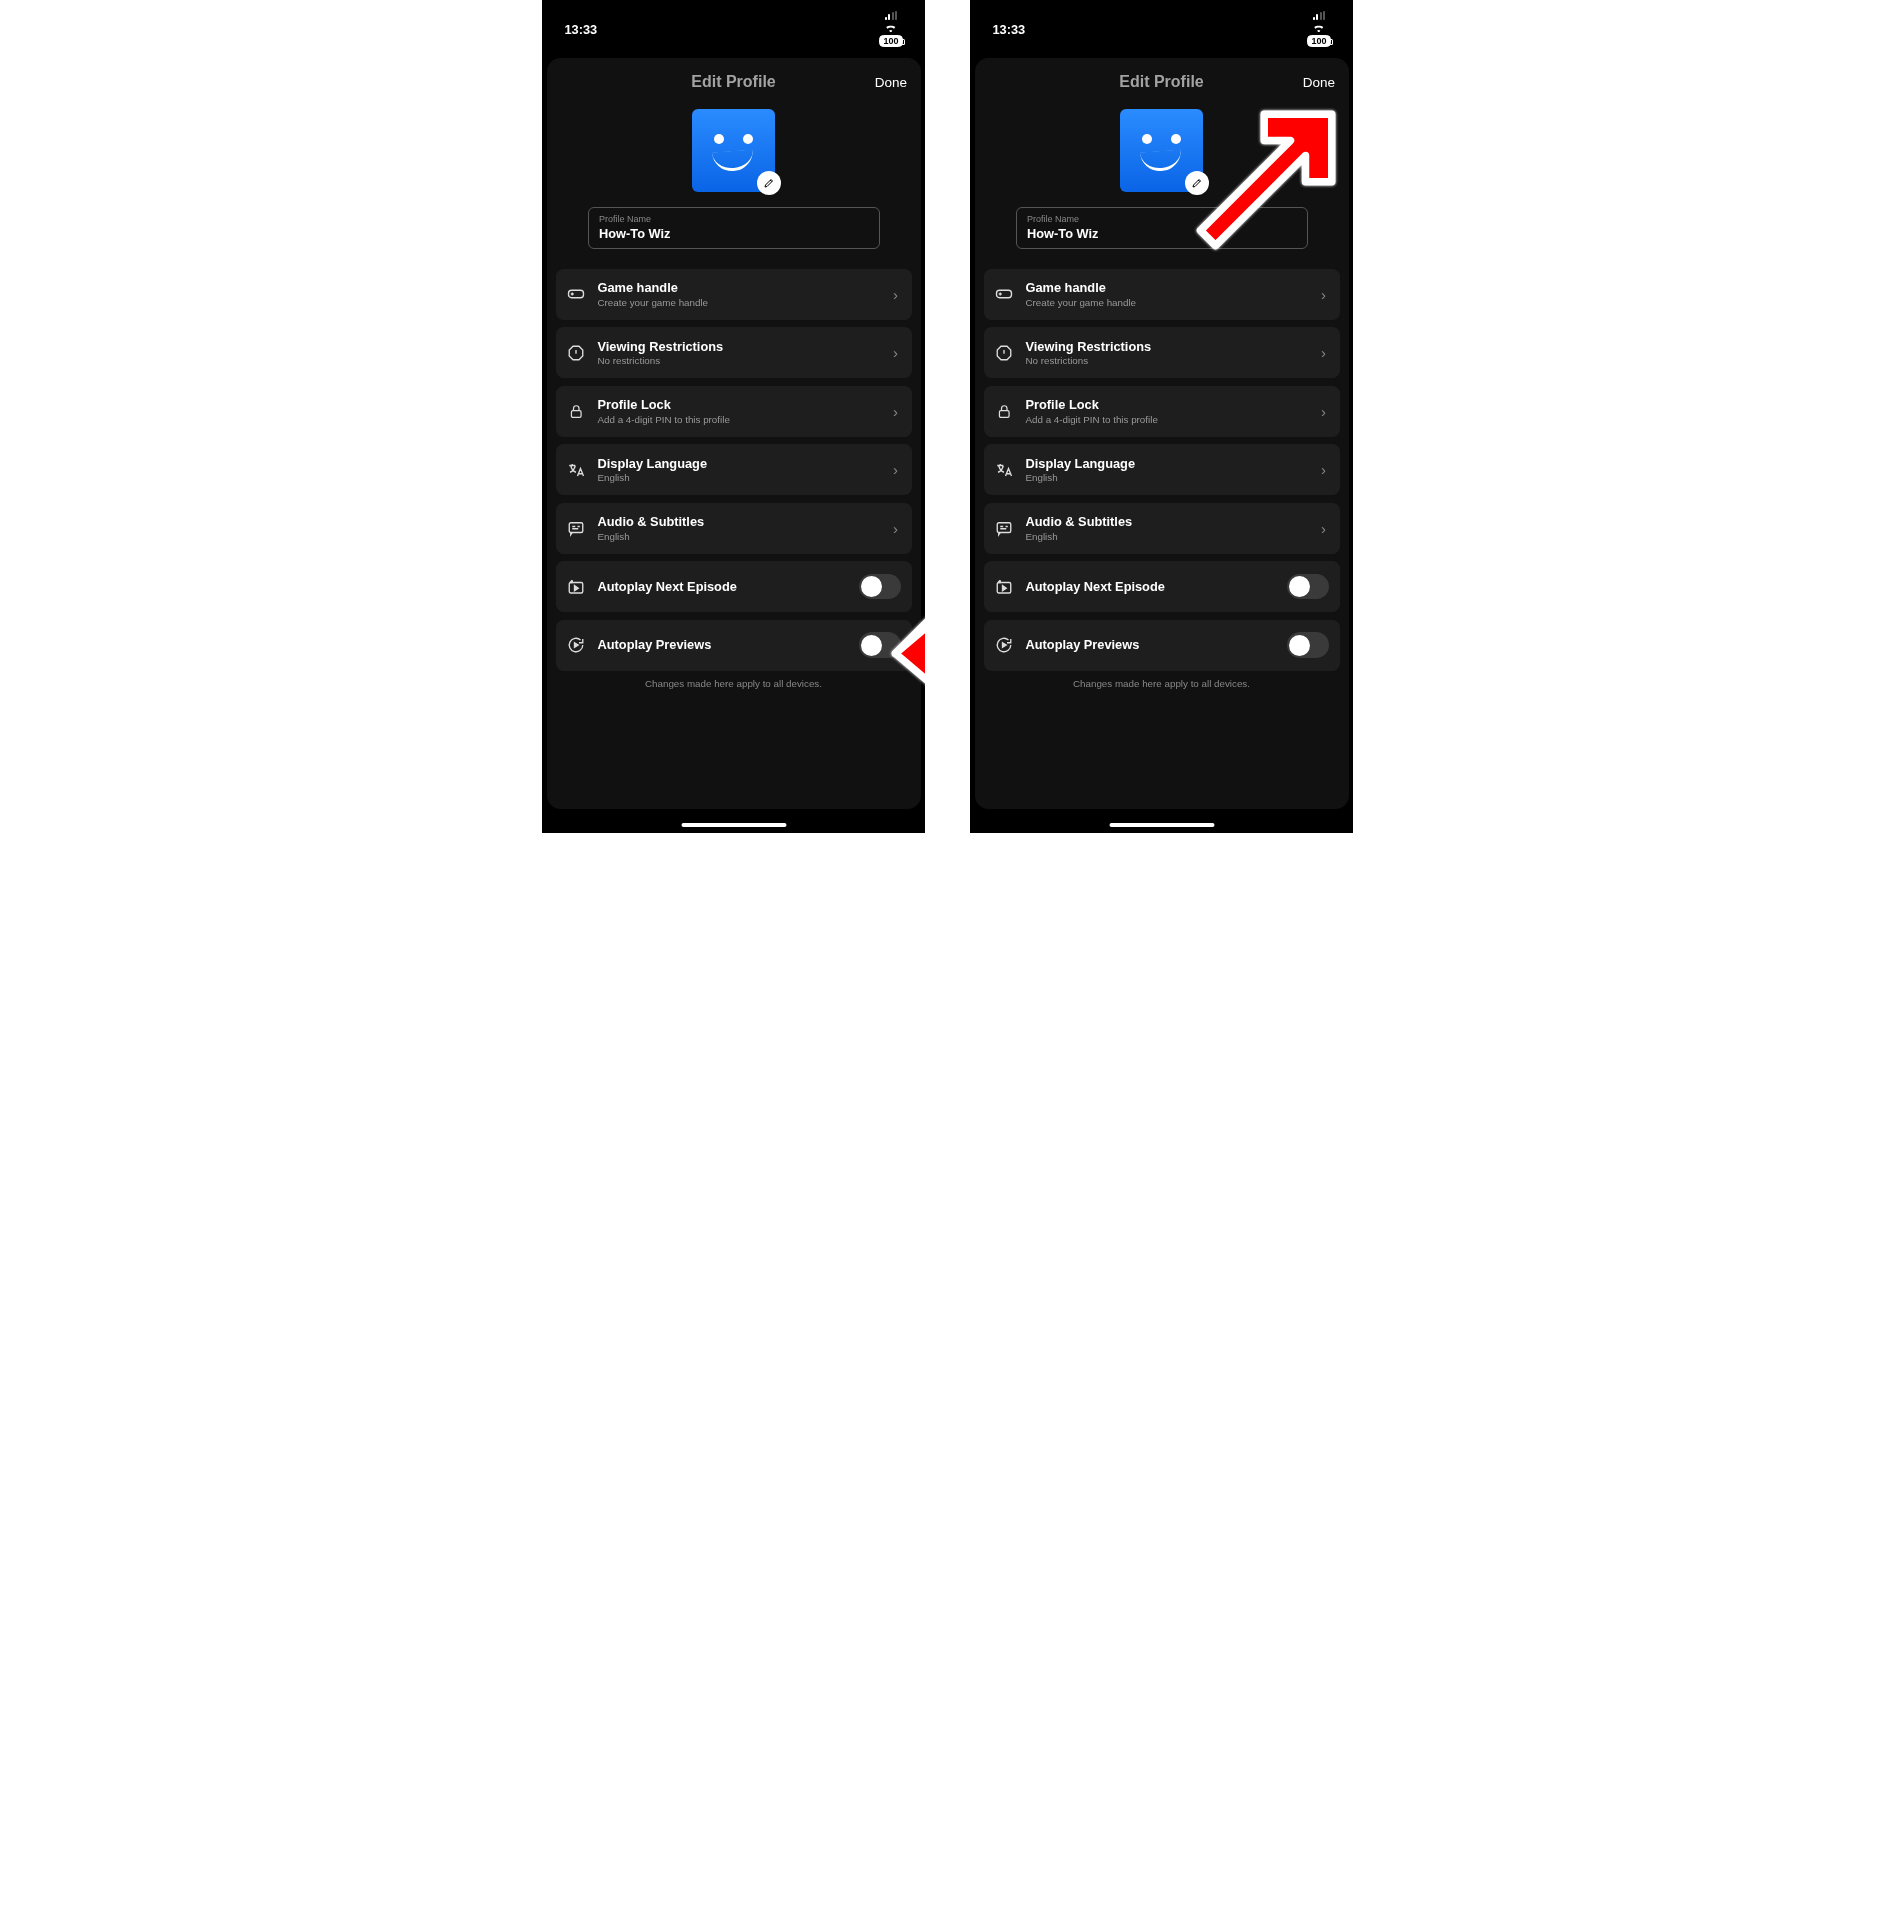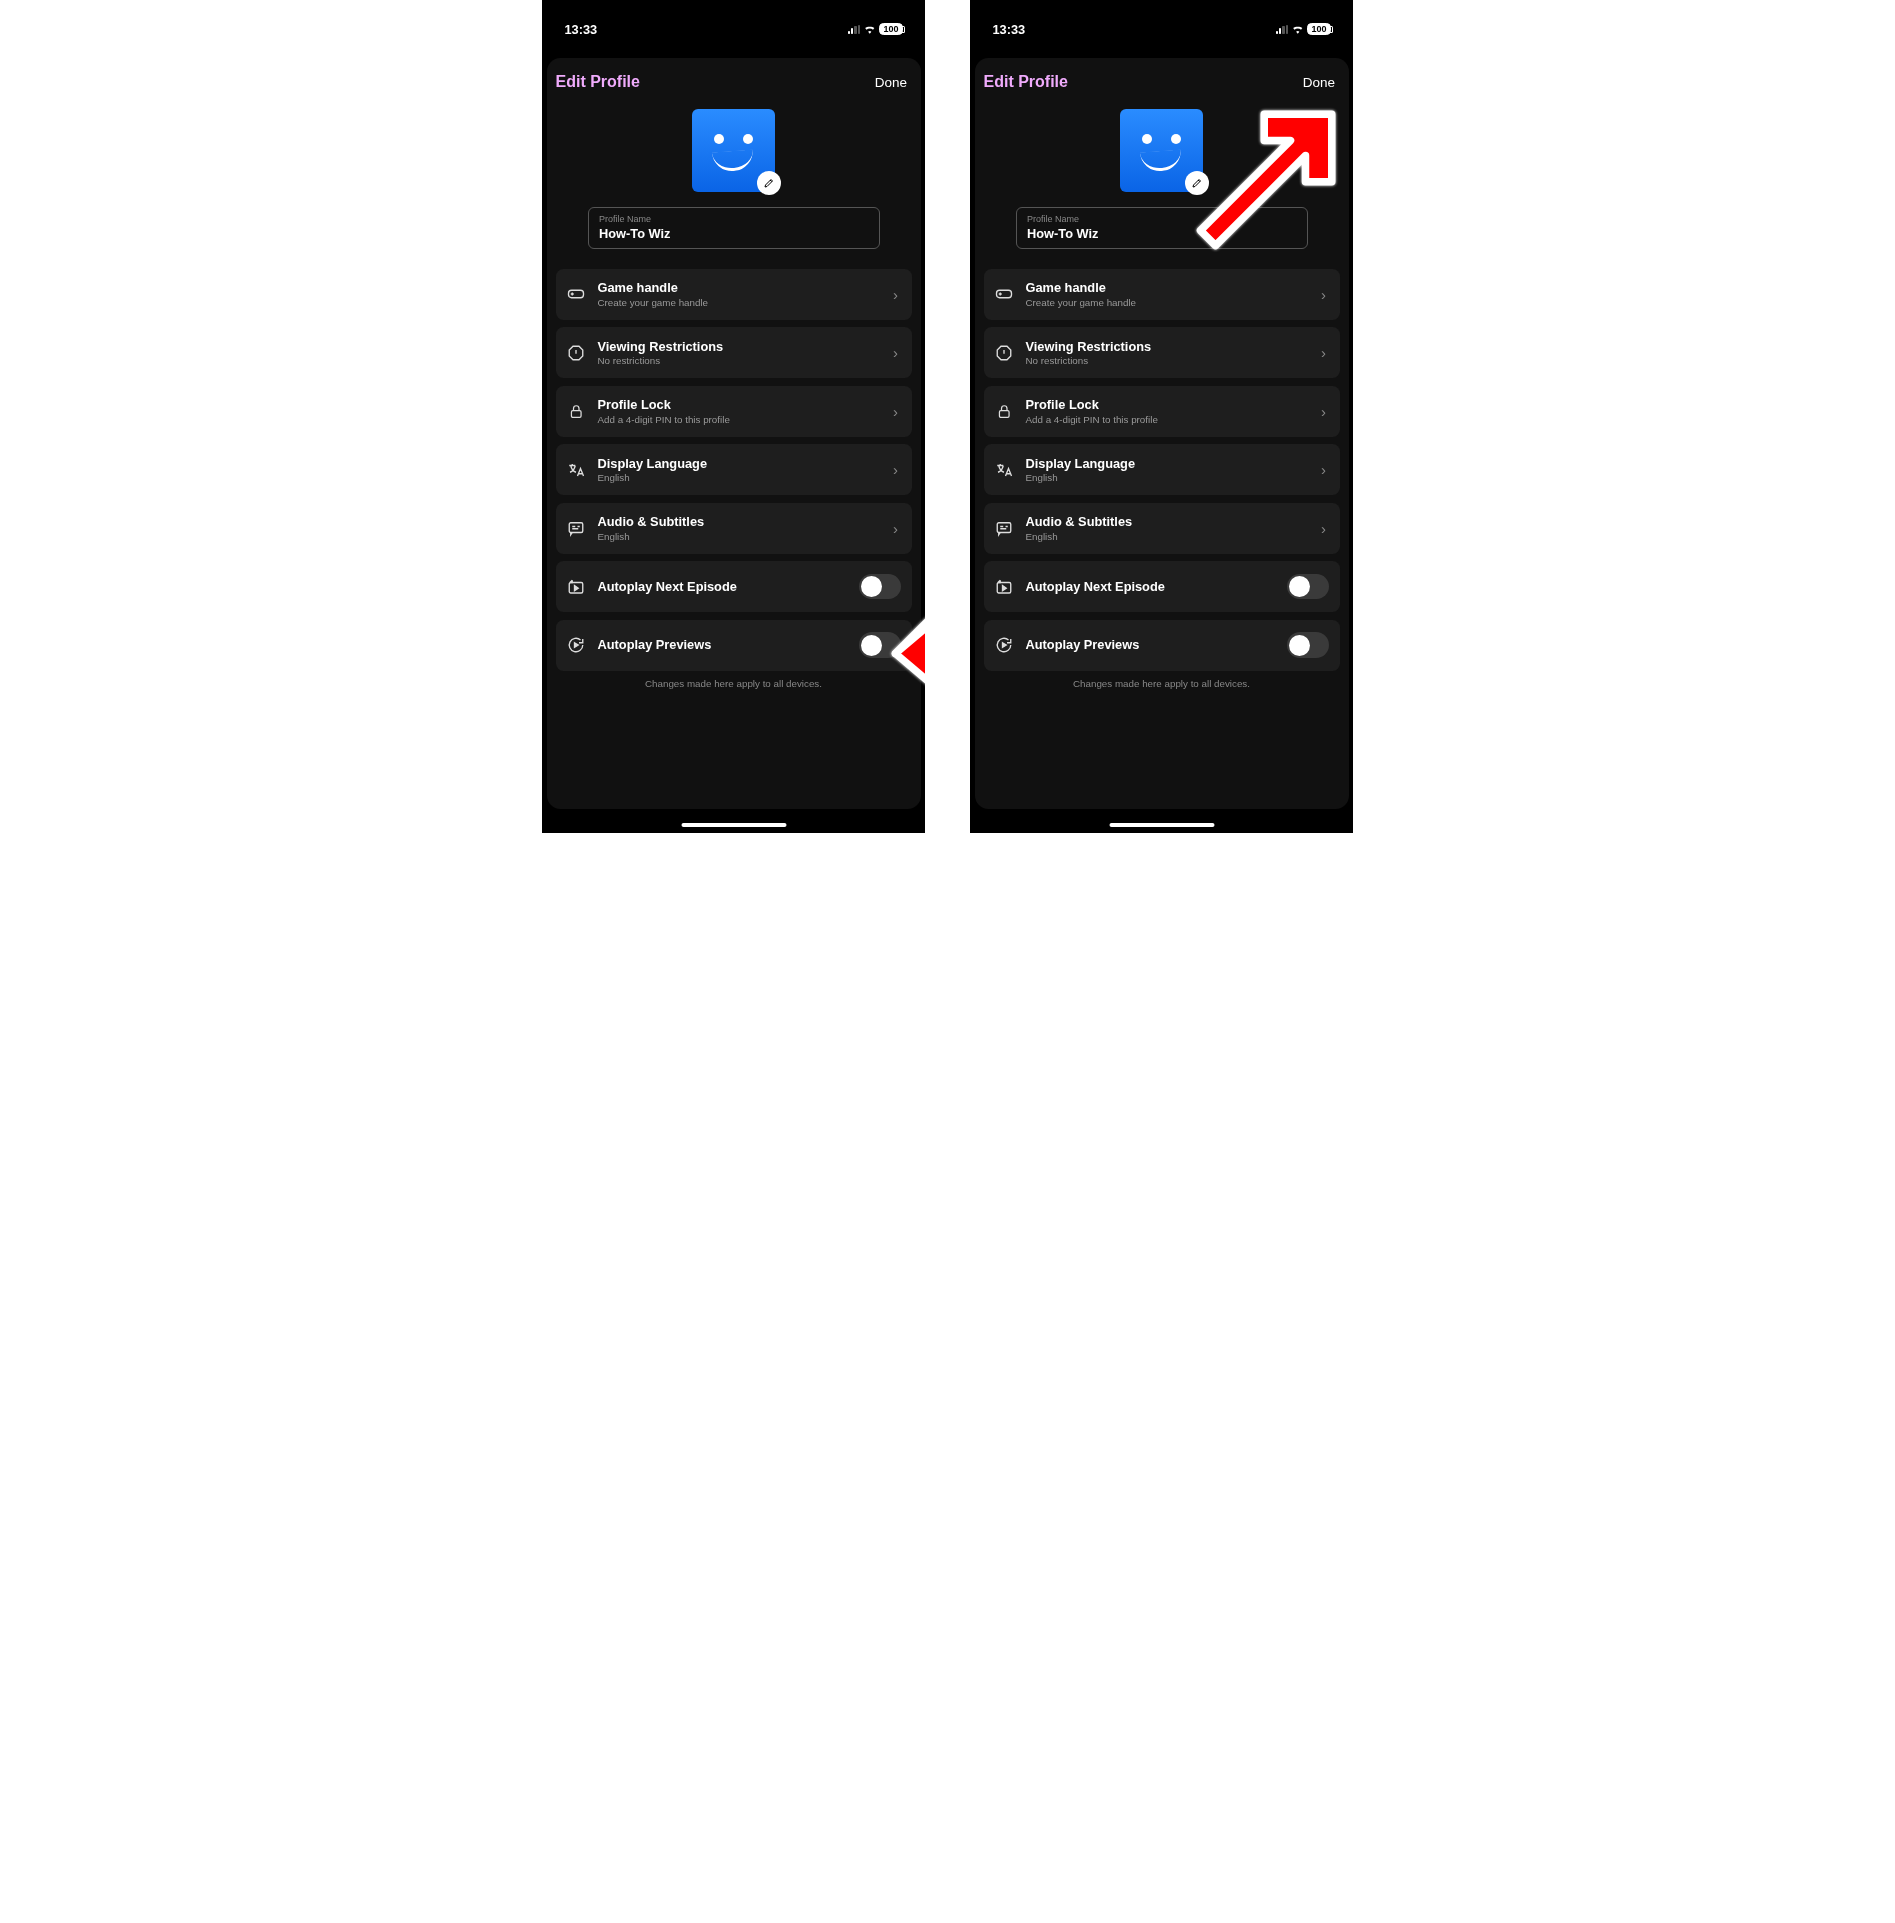--- a/index.html
+++ b/index.html
@@ -21,21 +21,21 @@
   .status-bar {
     height: 58px;
     display: flex;
     justify-content: space-between;
     align-items: center;
     padding: 0 22.5px;
     color: #fff;
     font-size: 12.8px;
     font-weight: 600;
   }
-  .status-right { display: flex; align-items: center; gap: 3px; }
+  .status-right { display: flex; align-items: center; gap: 3px; flex-direction: column; }
   .signal { display: inline-flex; align-items: flex-end; gap: 1.1px; height: 9px;}
   .signal span { width: 2.3px; background:#fff; border-radius:0.8px;}
   .signal span:nth-child(1){height:3px;}
   .signal span:nth-child(2){height:5.3px;}
   .signal span:nth-child(3){height:7.5px;background:#555;}
   .signal span:nth-child(4){height:9px;background:#555;}
   .wifi-icon { width:13.5px; height:9.8px; }
   .battery-badge {
     border: 1.1px solid #fff;
     border-radius: 4.5px;
@@ -62,21 +62,22 @@
   .header {
     display: flex;
     align-items: center;
     position: relative;
     height: 21px;
     margin-bottom: 16.5px;
   }
   .header-title {
     position: absolute;
     left: 0; right: 0;
-    color: #f0abfc;
+    text-align: center;
+    color: #a3a3a3;
     font-size: 16px;
     font-weight: 700;
   }
   .done-btn {
     position: absolute;
     right: 4.5px;
     color: #fff;
     font-size: 13.5px;
     font-weight: 400;
   }

